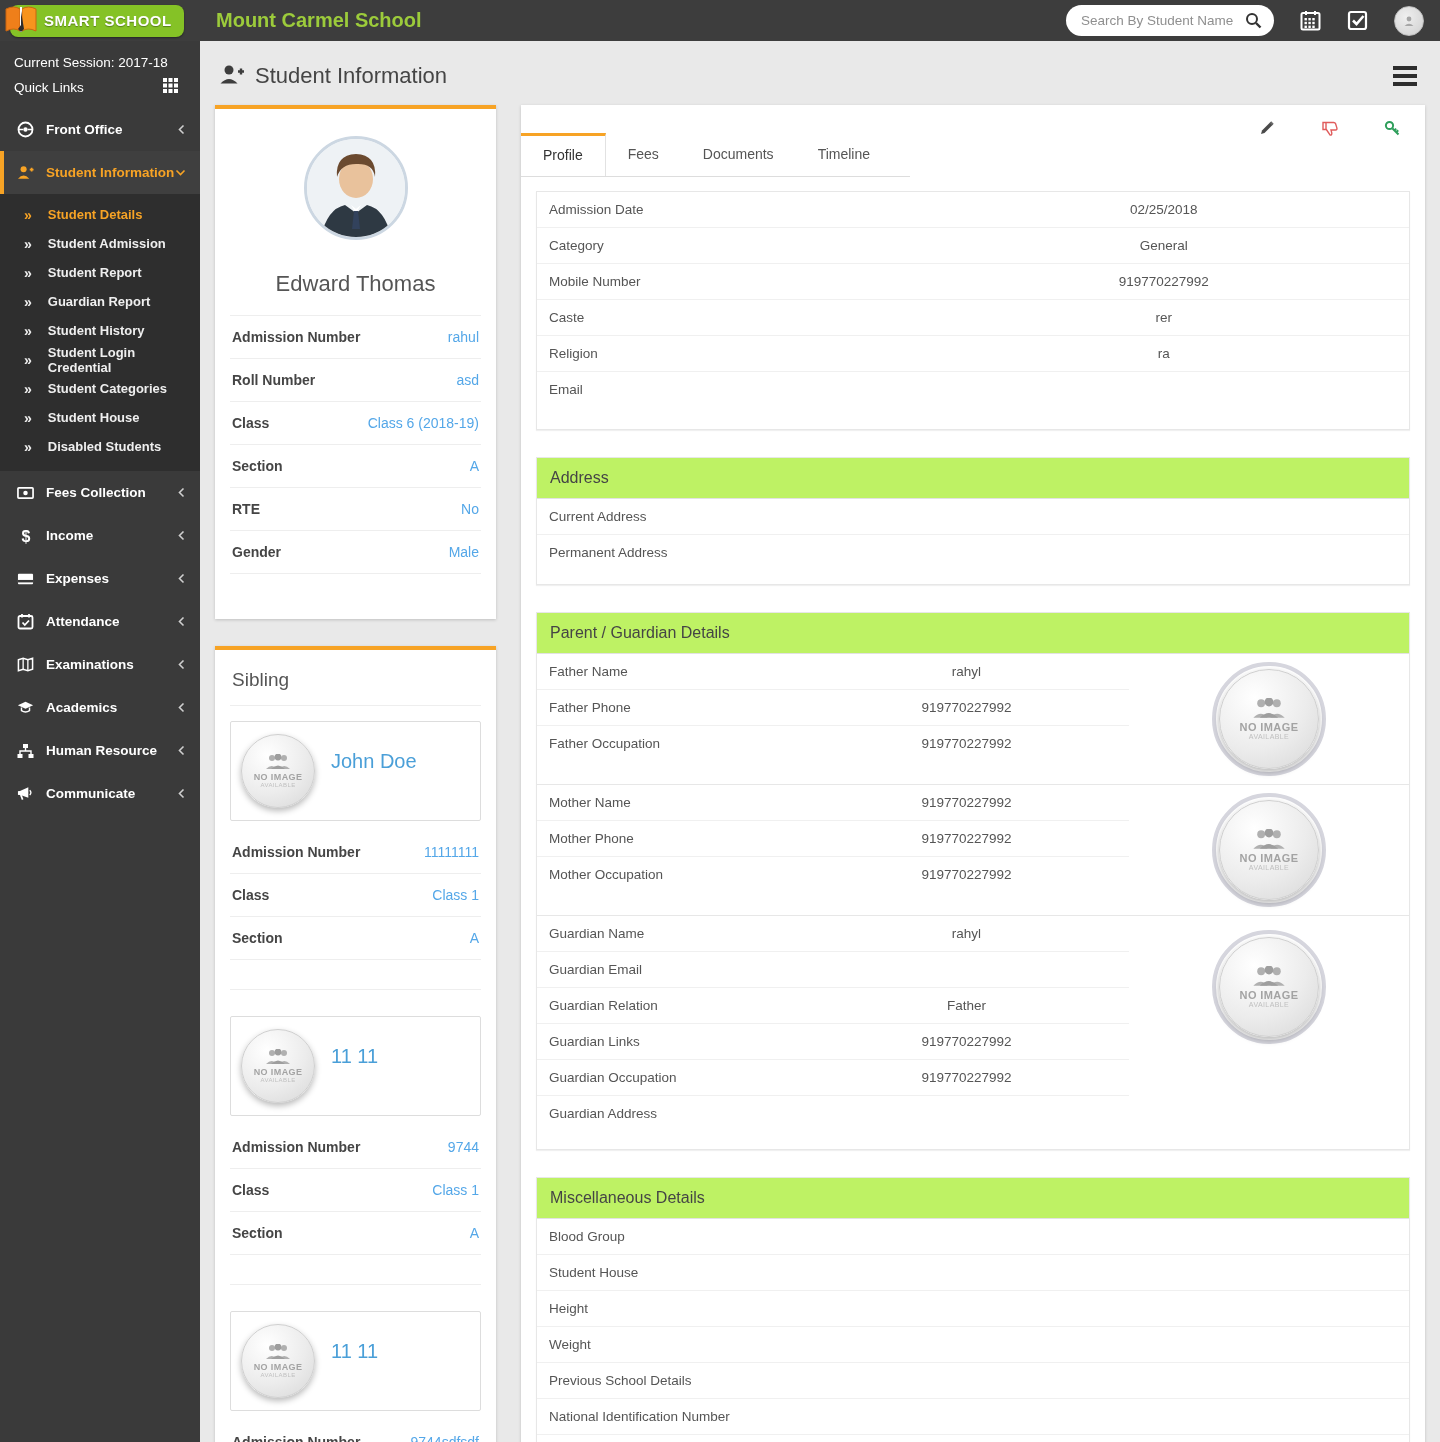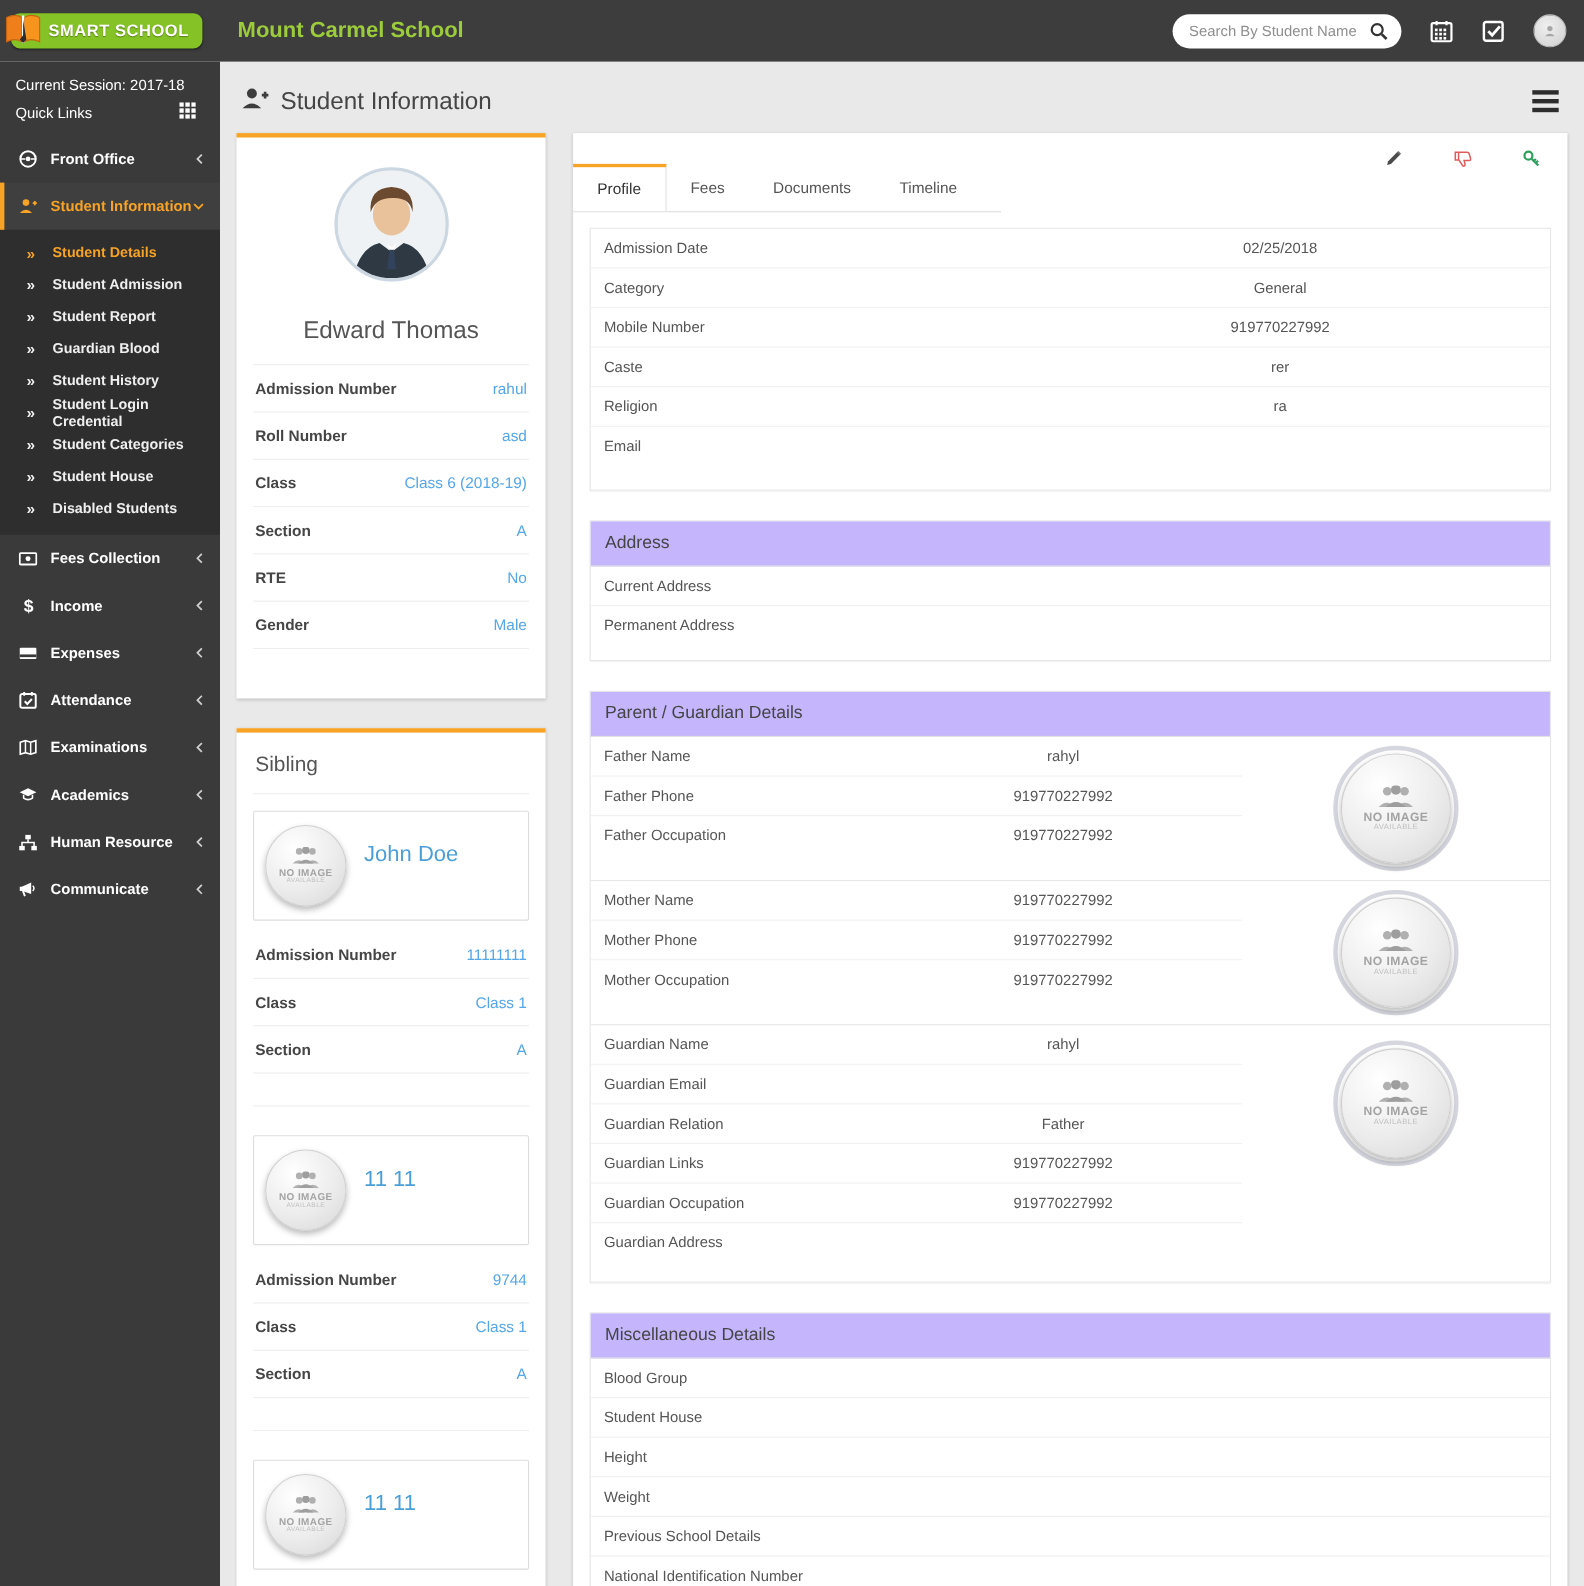--- a/index.html
+++ b/index.html
@@ -5,21 +5,21 @@
   * { box-sizing: border-box; margin: 0; padding: 0; }
   html,body { width:1440px; }
   body {
     font-family: "Liberation Sans", sans-serif;
     background:#e9e9e9;
     width:1440px; height:1442px;
     overflow:hidden;
     position:relative;
   }
   
-  .topbar { height:56px; background:#3d3d3d; display:flex; align-items:center; }
+  .topbar { height:41px; background:#3d3d3d; display:flex; align-items:center; }
   .logo-wrap { width:200px; display:flex; align-items:center; padding-left:10px; }
   .logo-badge { background:#85c226; border-radius:8px; height:32px; display:flex; align-items:center; padding:0 12px 0 34px; position:relative; box-shadow:0 1px 2px rgba(0,0,0,.4); }
   .logo-badge .book { position:absolute; left:-8px; top:-2px; }
   .logo-text { color:#fff; font-weight:bold; font-size:15px; letter-spacing:.5px; text-shadow:0 1px 1px rgba(0,0,0,.35); white-space:nowrap; }
   .school-name { color:#9ccb3b; font-size:20px; font-weight:bold; margin-left:16px; }
   .topbar-right { margin-left:auto; display:flex; align-items:center; gap:26px; padding-right:16px; }
   .searchbox { position:relative; }
   .searchbox input { width:208px; height:31px; border-radius:16px; border:none; outline:none; padding:0 38px 0 15px; font-size:13.5px; color:#444; font-family:"Liberation Sans",sans-serif; }
   .searchbox input::placeholder { color:#8f8f8f; }
   .searchbox .mag { position:absolute; right:12px; top:7px; }
@@ -76,21 +76,21 @@
   .tab { padding:0 22px; line-height:43px; height:43px; font-size:14px; color:#555; cursor:pointer; }
   .tab.active { border-top:3px solid #f7a325; border-right:1px solid #e2e2e2; background:#fff; line-height:39px; margin-bottom:-1px; color:#333; }
   .tab-actions { margin-left:auto; display:flex; gap:46px; padding:15px 24px 0 0; }
   .tab-actions .act { cursor:pointer; display:flex; }
   .panel-body { padding:14px 15px 30px; }
   .table-card { border:1px solid #e7e7e7; box-shadow:0 1px 1px rgba(0,0,0,.06); padding-bottom:22px; }
   .trow { display:flex; padding:10px 12px; border-bottom:1px solid #f0f0f0; font-size:13.5px; color:#555; }
   .trow .lbl { width:45%; flex:none; }
   .trow .val { flex:1;text-align:center; }
   .section-card { margin-top:27px; border:1px solid #e7e7e7; box-shadow:0 1px 1px rgba(0,0,0,.06); }
-  .section-head { background:#c4b5fd; border-bottom:1px solid #e2e2e2; padding:11px 13px; font-size:16px; color:#454545; }
+  .section-head { background:#bef264; border-bottom:1px solid #e2e2e2; padding:11px 13px; font-size:16px; color:#454545; }
   .section-body-pad { padding-bottom:14px; }
   
   .pgroup { display:flex; border-bottom:1px solid #e7e7e7; }
   .pgroup:last-child { border-bottom:none; padding-bottom:18px; }
   .pg-rows { flex:1; }
   .pg-rows .trow .lbl { width:47%; }
   .pg-rows .trow:last-child { border-bottom:none; }
   .pg-img { width:280px; flex:none; display:flex; align-items:center; justify-content:center; padding:8px 0; }
   .pg-img.top { align-items:flex-start; padding-top:14px; }
   .misc-card .trow .lbl { width:100%; }
@@ -222,21 +222,21 @@
       <div class="sub-item">
           <span class="arr">»</span>
           <span>Student Admission</span>
         </div>
       <div class="sub-item">
           <span class="arr">»</span>
           <span>Student Report</span>
         </div>
       <div class="sub-item">
           <span class="arr">»</span>
-          <span>Guardian Blood</span>
+          <span>Guardian Report</span>
         </div>
       <div class="sub-item">
           <span class="arr">»</span>
           <span>Student History</span>
         </div>
       <div class="sub-item">
           <span class="arr">»</span>
           <span>Student Login Credential</span>
         </div>
       <div class="sub-item">

